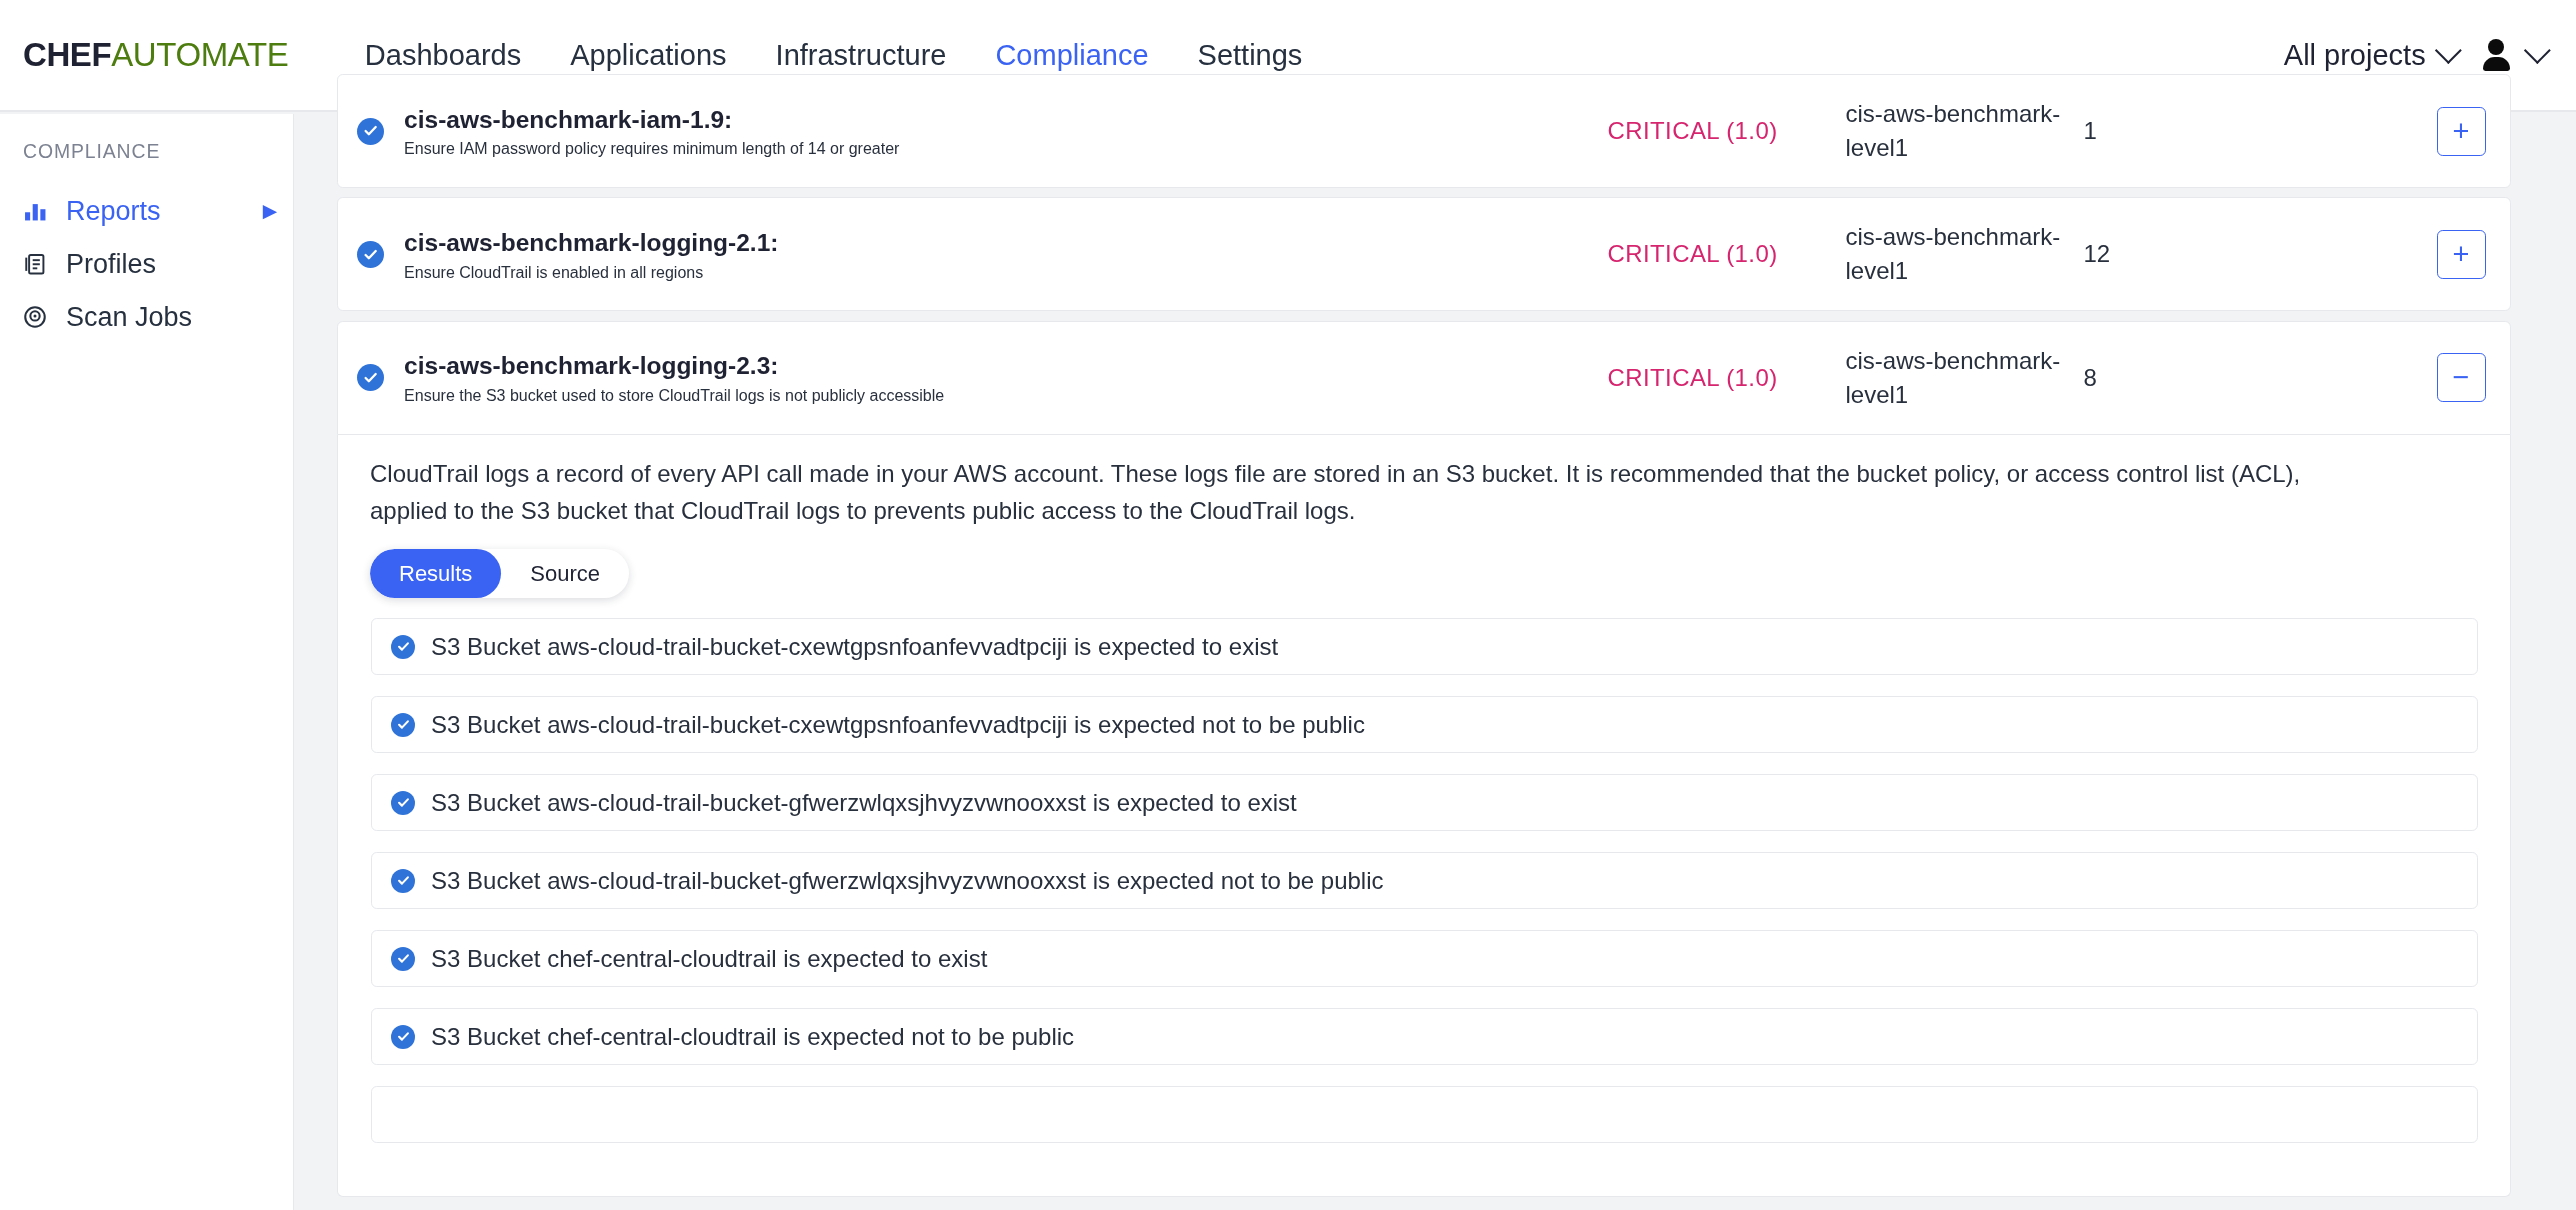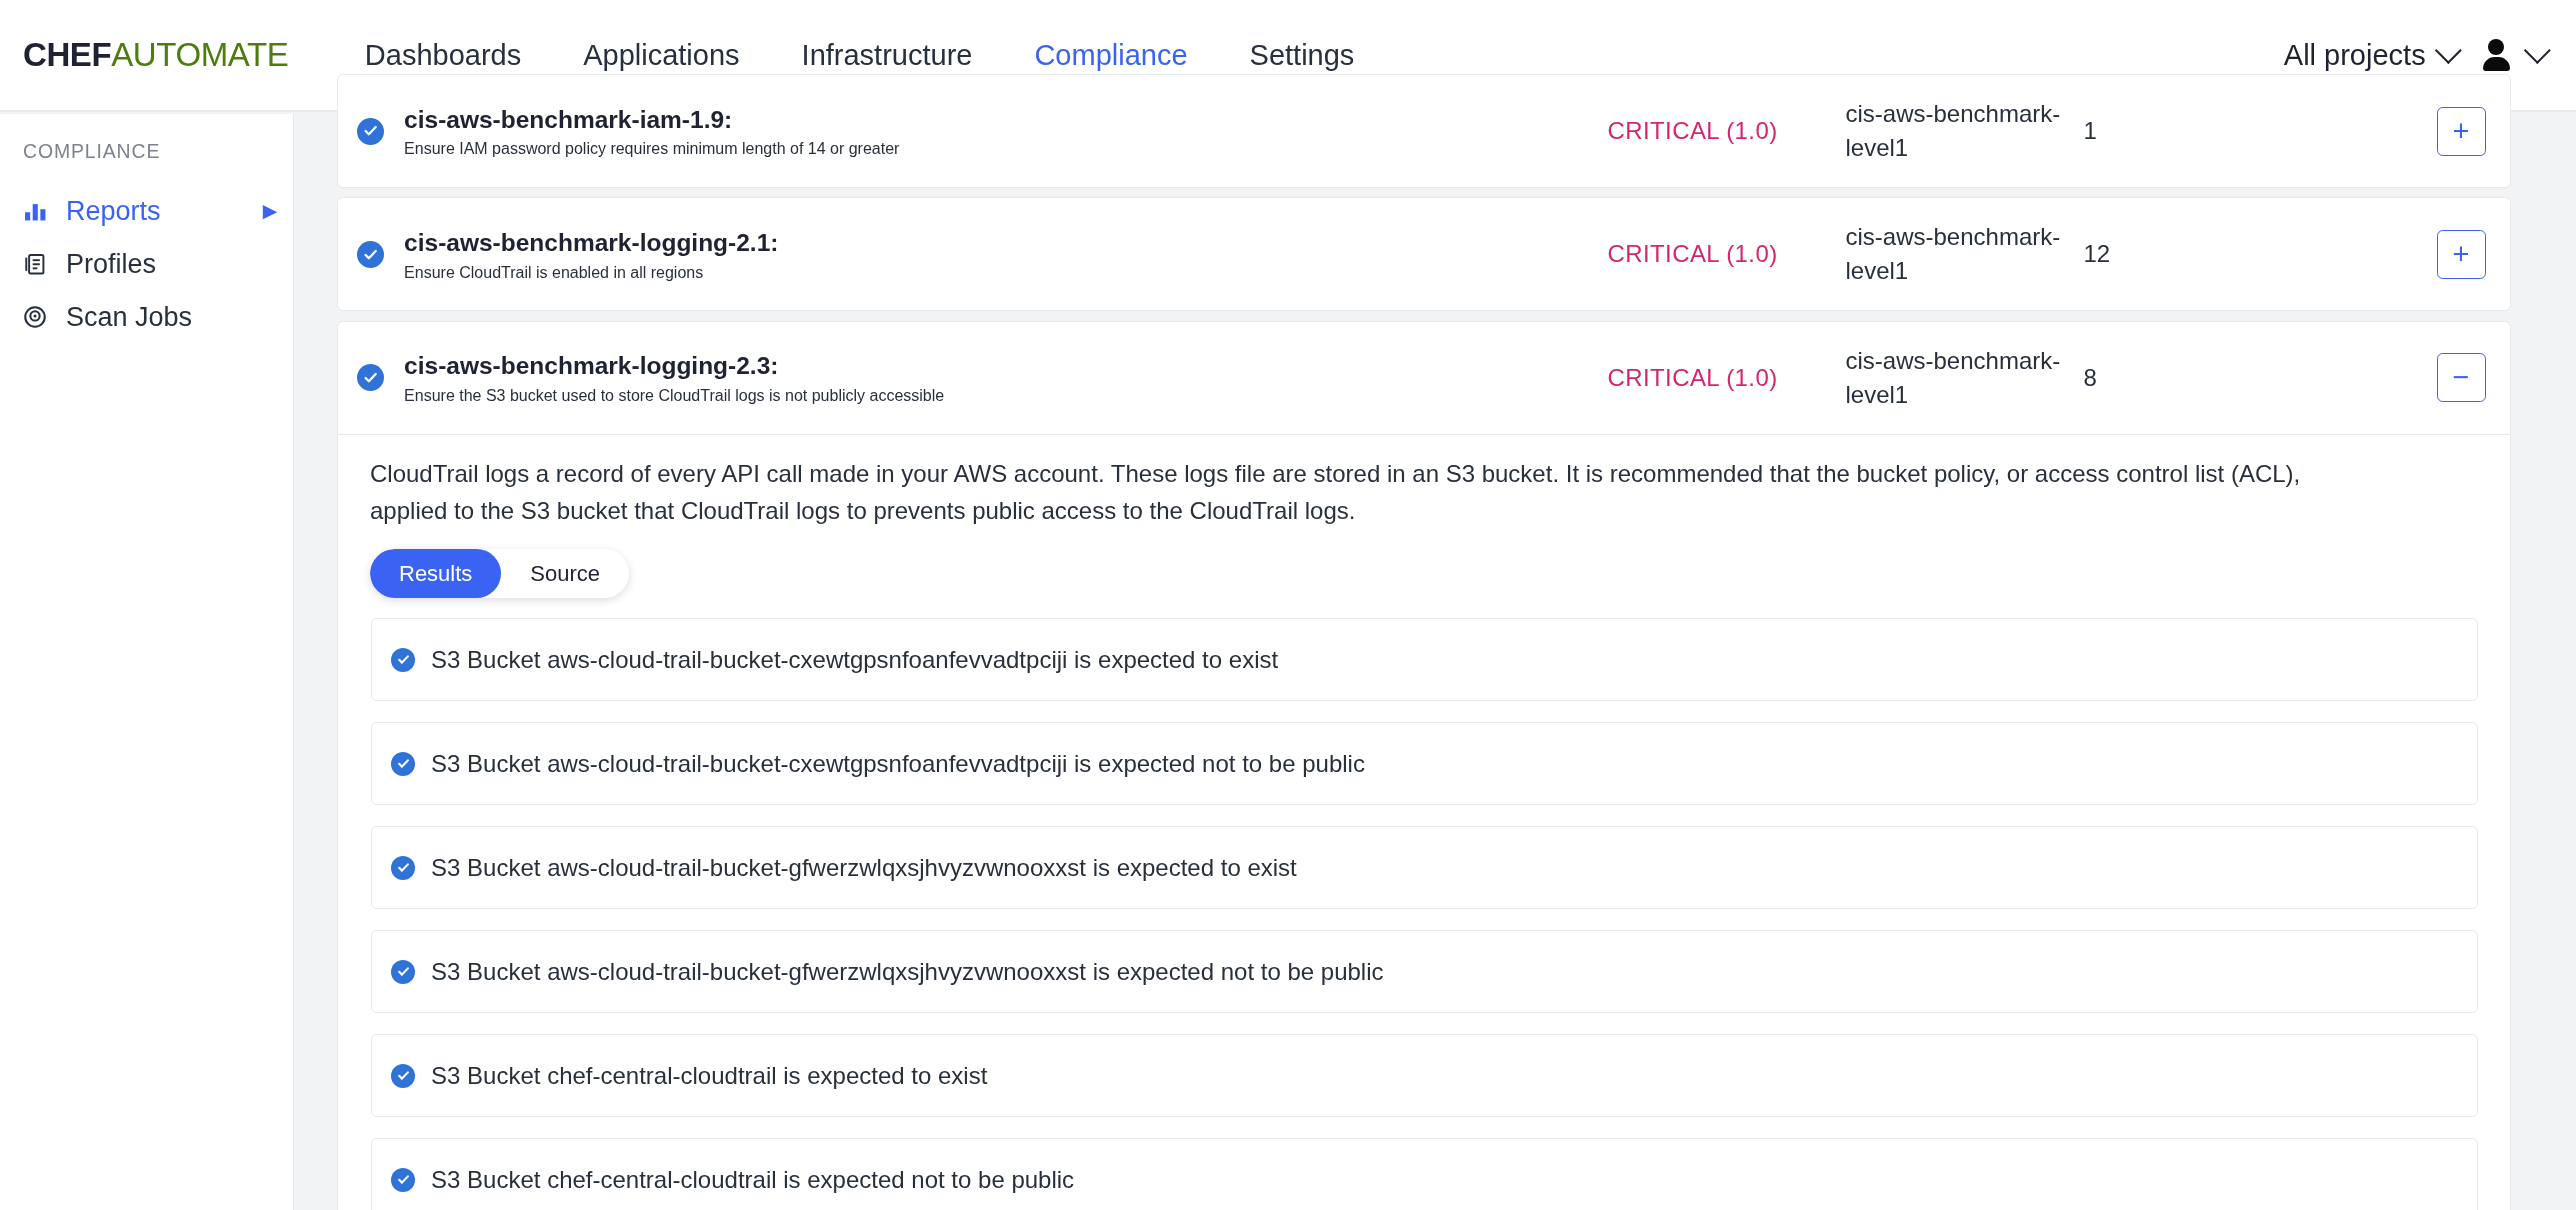--- a/index.html
+++ b/index.html
@@ -19,21 +19,21 @@
     display: flex; align-items: center;
   }
   .brand {
     margin-left: 23px; margin-right: 52px;
     font-size: 33px; font-weight: 700; letter-spacing: -0.4px;
     white-space: nowrap;
   }
   .brand .chef { color: #1f2232; }
   .brand .automate { color: #4d7c0f; font-weight: 400; }
 
-  .nav-items { display: flex; align-items: center; gap: 13px; }
+  .nav-items { display: flex; align-items: center; gap: 0; }
   .nav-item {
     font-size: 29px; color: #26303f; padding: 0 24.5px;
     white-space: nowrap; cursor: pointer;
   }
   .nav-item.active { color: #3a63f3; }
 
   .topbar-right {
     margin-left: auto; margin-right: 29px;
     display: flex; align-items: center; gap: 23px;
   }
@@ -148,21 +148,21 @@
   .tab {
     font-size: 22px; padding: 11.5px 29px; cursor: pointer;
     color: #1f2232; border-radius: 29px; white-space: nowrap;
   }
   .tab.active { background: #3a63f3; color: #ffffff; }
 
   .results { padding-left: 1.4px; }
   .result-row {
     background: #ffffff;
     border: 1.4px solid #e6e8ec; border-radius: 5.8px;
-    height: 83px; margin-bottom: 21px;
+    height: 57px; margin-bottom: 21px;
     display: flex; align-items: center; padding-left: 18.7px;
   }
   .result-ico { margin-right: 16px; display:flex; }
   .result-ico .check-circle { width: 24px; height: 24px; }
   .result-ico .check-circle svg { width: 15px; height: 15px; }
   .result-text { font-size: 24px; color: #29303d; }
 </style>
 </head>
 <body>
 

